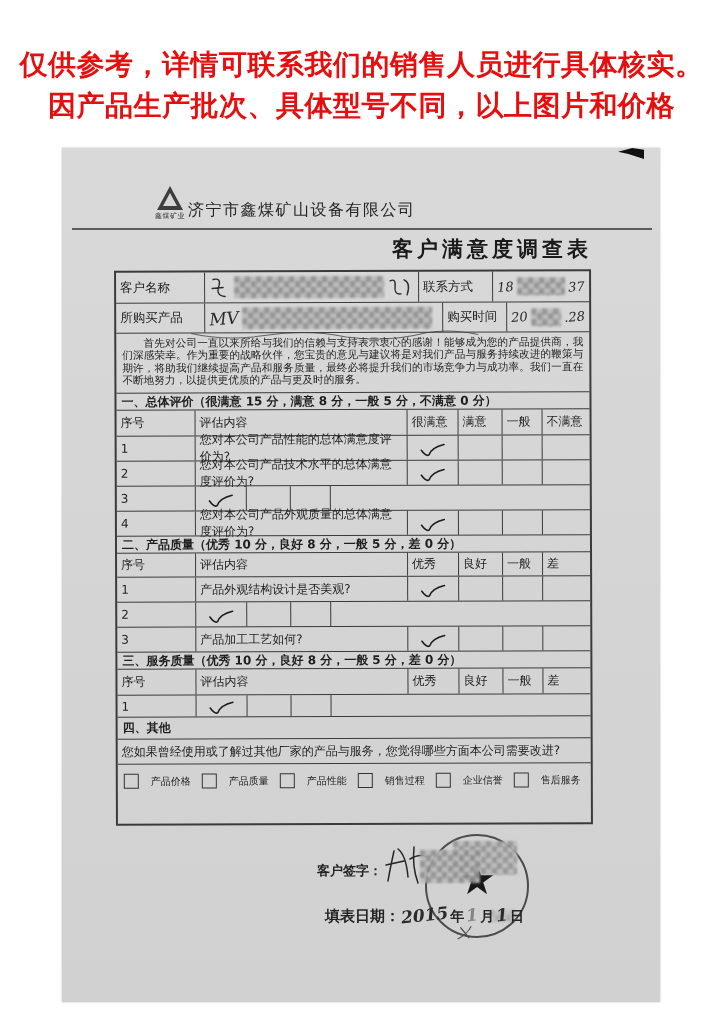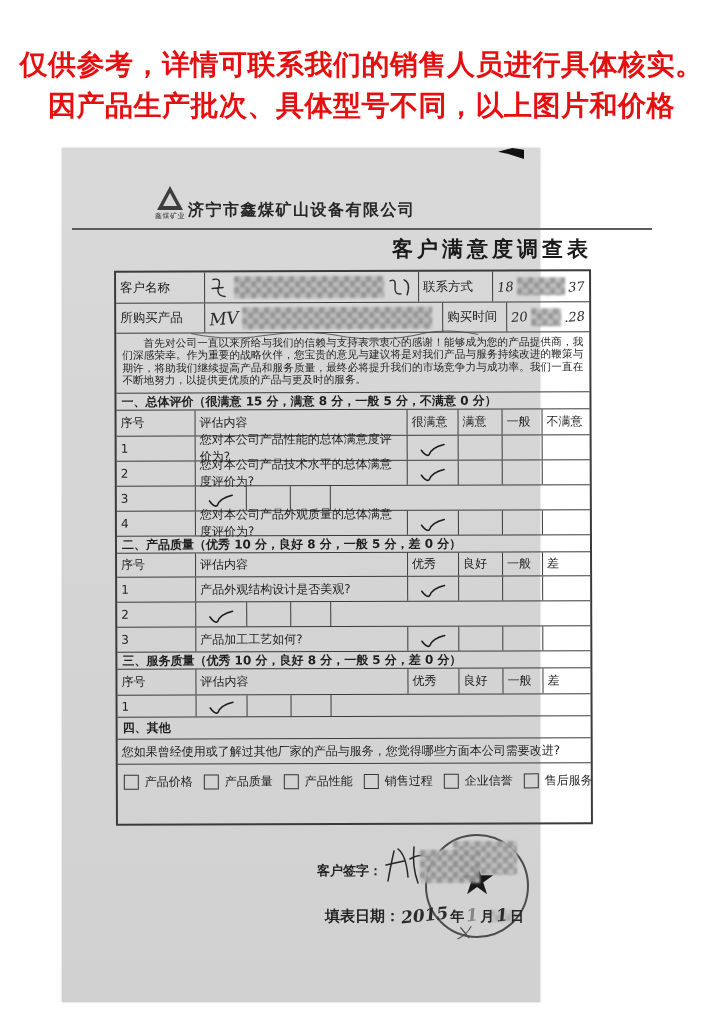--- a/index.html
+++ b/index.html
@@ -4,33 +4,33 @@
 <style>
   html,body{margin:0;padding:0;}
   body{
     width:723px;height:1024px;position:relative;background:#ffffff;
     font-family:"DejaVu Sans",sans-serif;color:#1e1e1e;overflow:hidden;
   }
   
   .notice{position:absolute;top:44px;left:0;right:0;text-align:center;
     color:#e60f0f;font-weight:bold;font-size:28px;line-height:41px;letter-spacing:.5px;}
   
-  .page{position:absolute;left:62px;top:148px;width:478px;height:854px;
+  .page{position:absolute;left:62px;top:148px;width:598px;height:854px;
     background:linear-gradient(180deg,#d9d9d9 0%,#d4d4d4 55%,#d1d1d1 100%);
     box-shadow:0 0 2px rgba(0,0,0,.25);}
   .corner-fold{position:absolute;right:16px;top:0;width:26px;height:11px;background:#101010;
     clip-path:polygon(0 35%,55% 0,100% 15%,100% 100%,40% 55%);}
   
   .logo{position:absolute;left:84px;top:38px;width:48px;text-align:center;}
   .logo-tri{width:0;height:0;margin:0 auto;border-left:13px solid transparent;
     border-right:13px solid transparent;border-bottom:24px solid #3d3d3d;position:relative;}
   .logo-tri:after{content:"";position:absolute;left:-7px;top:7px;width:0;height:0;
     border-left:7px solid transparent;border-right:7px solid transparent;border-bottom:13px solid #d6d6d6;}
   .logo-text{font-size:7px;color:#2e2e2e;margin-top:1px;letter-spacing:.5px;}
-  .company{position:absolute;left:126px;top:52px;font-size:16px;font-weight:bold;
+  .company{position:absolute;left:126px;top:52px;font-size:16px;font-weight:normal;
     letter-spacing:1.5px;color:#262626;}
   .header-rule{position:absolute;left:10px;top:80px;width:580px;height:2px;background:#5c5c5c;}
   .form-title{position:absolute;left:53px;top:87px;width:477px;text-align:right;
     font-size:21px;font-weight:bold;letter-spacing:4px;color:#1a1a1a;}
   
   .grid{position:absolute;left:53px;top:122px;width:477px;border:2px solid #3b3b3b;
     box-sizing:border-box;transform:rotate(-.2deg);}
   .row{display:flex;border-top:1.5px solid #3b3b3b;box-sizing:border-box;position:relative;}
   .row:first-child{border-top:none;}
   .cell{border-left:1.5px solid #3b3b3b;box-sizing:border-box;padding:2px 4px;
@@ -56,21 +56,21 @@
   .m-prod{width:190px;height:22px;margin:0 3px;}
   .m-flex{flex:1;height:18px;margin:0 3px;}
   .squig{flex:0 0 auto;}
   .overflow-ink{position:absolute;pointer-events:none;}
   
   .check{display:block;margin:4px auto 0 auto;}
   
   .opt-row{align-items:flex-start;padding:9px 6px 0 6px;display:flex;gap:11px;}
   .opt{display:flex;align-items:center;}
   .opt .box{width:15px;height:15px;border:1.5px solid #333;box-sizing:border-box;background:transparent;}
-  .opt .opt-label{font-size:12px;margin-left:6px;white-space:nowrap;}
+  .opt .opt-label{font-size:10px;margin-left:12px;white-space:nowrap;}
   
   .sig-line{position:absolute;left:255px;top:714px;font-size:13px;font-weight:bold;color:#242424;z-index:3;}
   .date-line{position:absolute;left:263px;top:757px;font-size:15px;font-weight:bold;color:#242424;z-index:3;
     display:flex;align-items:baseline;}
   .date-line .hw-big{margin:0 1px;transform:rotate(-6deg);}
   .unit{font-weight:bold;font-size:14px;margin:0 1px;}
   .faint{opacity:.45;}
   .sig-ink{position:absolute;left:322px;top:695px;z-index:2;}
   .sig-mosaic{position:absolute;left:358px;top:702px;width:60px;height:33px;z-index:2;}
   

